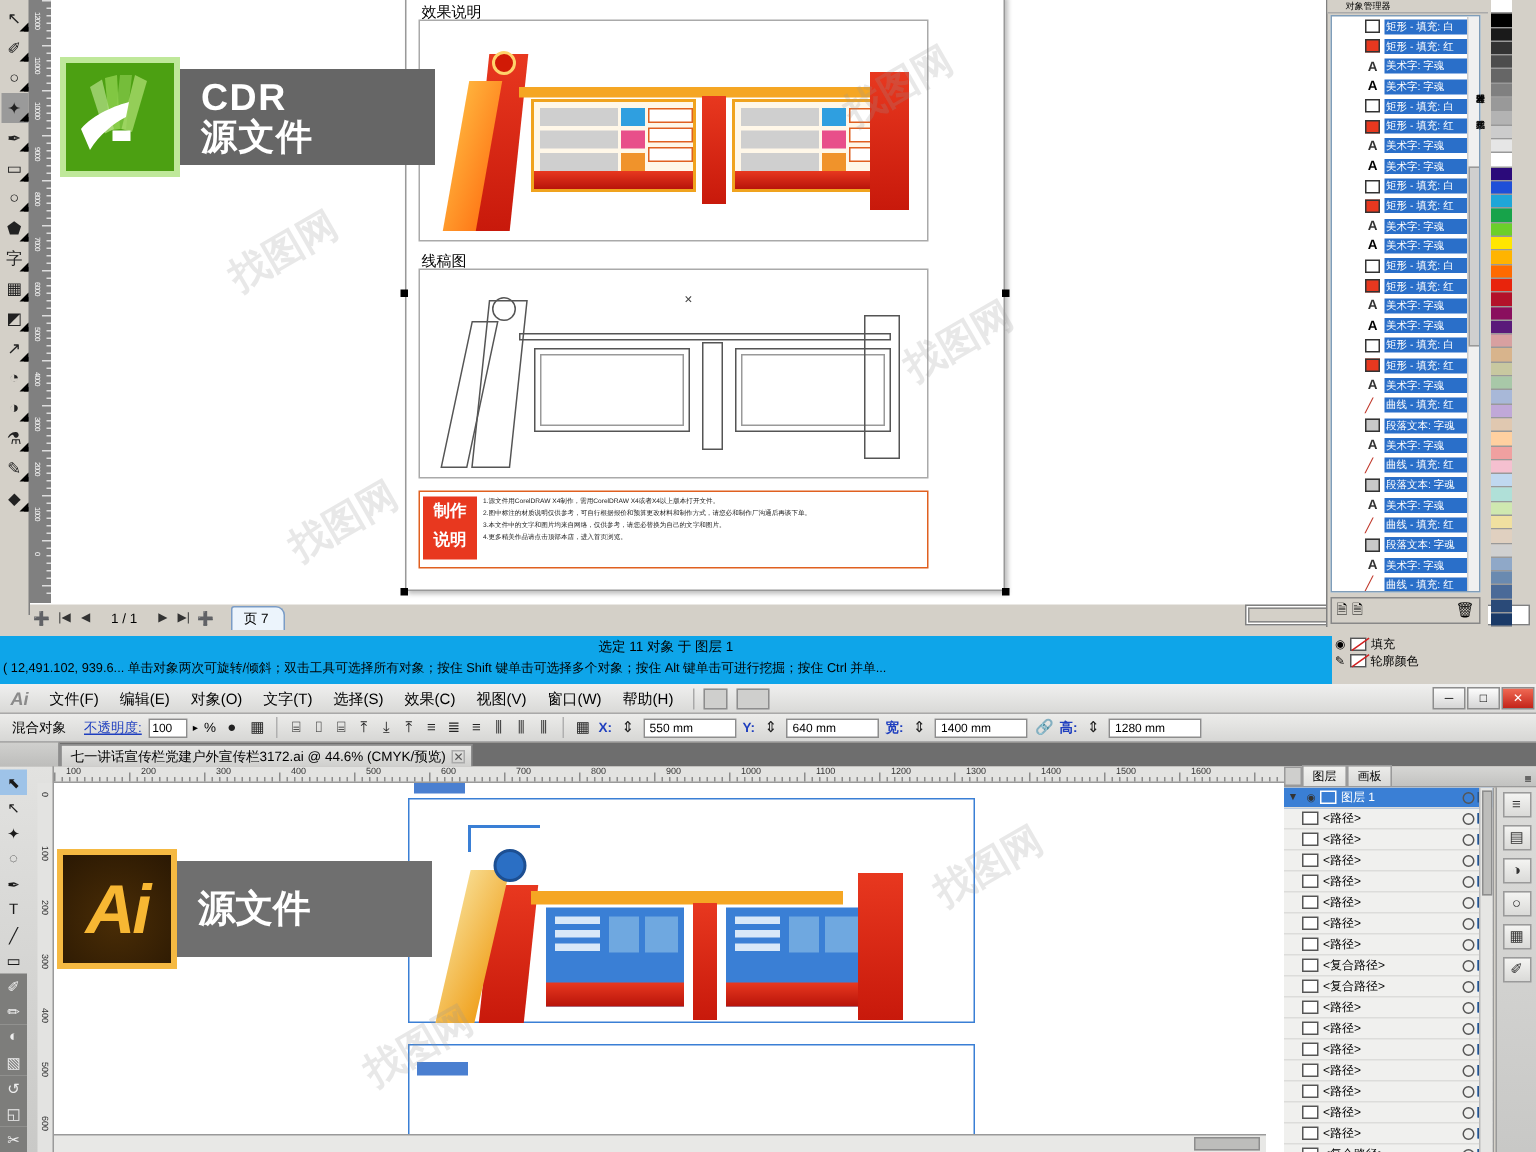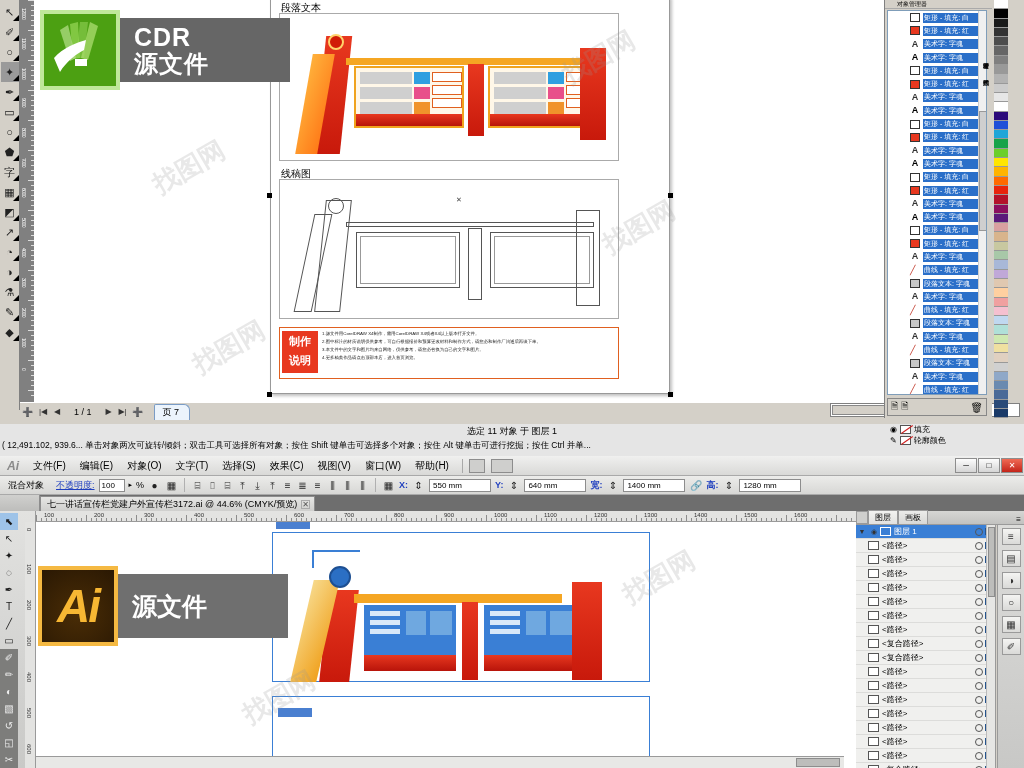--- a/index.html
+++ b/index.html
@@ -66,22 +66,22 @@
     padding:1px 10px 1px 8px; margin-left:8px; font-size:9px;
     border-radius:2px 6px 0 0; color:#000;
   }
   #cdr-hscroll {
     position:absolute; right:4px; top:403px; width:190px; height:14px;
     background:#fff; border:1px solid #808080;
   }
   #cdr-hscroll .thumb { position:absolute; left:1px; top:1px; width:80px; height:10px; background:#d4d0c8; border:1px solid #888; }
 
   #cdr-status {
-    position:absolute; left:0; top:424px; width:1024px; height:32px;
-    background:#e5e5e5; font-size:9px; color:#000;
+    position:absolute; left:0; top:424px; width:888px; height:32px;
+    background:#0ea5e9; font-size:9px; color:#000;
   }
   #cdr-status .line1 { text-align:center; padding-top:1px; }
   #cdr-status .line2 { padding:2px 2px 0 2px; white-space:nowrap; overflow:hidden; font-size:8.5px; }
 
   
   #cdr-docker {
     position:absolute; left:884px; top:0; width:108px; height:418px;
     background:#d4d0c8; border-left:1px solid #808080;
   }
   #cdr-docker .dk-head { height:9px; background:#d4d0c8; border-bottom:1px solid #aaa; font-size:6px; padding-left:12px; }
@@ -110,21 +110,21 @@
   #cdr-palette .sw { width:14px; height:9.3px; border-bottom:1px solid #999; }
 
   #cdr-fillrow {
     position:absolute; left:890px; top:424px; width:134px; font-size:8px; color:#000;
   }
   #cdr-fillrow .fr { display:flex; align-items:center; gap:3px; height:11px; }
   .noclr { width:11px; height:9px; border:1px solid #555; background:#fff; position:relative; }
   .noclr:after { content:""; position:absolute; left:-1px; top:3px; width:14px; height:1px; background:#d02020; transform:rotate(-35deg); }
 
   
-  #cdr-badge { position:absolute; left:40px; top:10px; display:flex; align-items:center; z-index:40; }
+  #cdr-badge { position:absolute; left:40px; top:38px; display:flex; align-items:center; z-index:40; }
   #cdr-badge .icon {
     width:80px; height:80px; background:#4ca012; border:4px solid #bfe89a; position:relative; overflow:hidden;
   }
   #cdr-badge .lbl {
     width:170px; height:64px; align-self:center; background:#666; color:#fff;
     display:flex; flex-direction:column; justify-content:center; padding-left:14px;
     font-size:25px; font-weight:bold; line-height:1.05; letter-spacing:1px;
   }
   #cdr-badge .lbl .l2 { font-size:24px; }
 
@@ -326,21 +326,21 @@
       <div class="tick" style="top: 375px; width: 3px;"></div>
       <div class="tick" style="top: 380px; width: 3px;"></div>
       <div class="tick" style="top: 385px; width: 3px;"></div>
       <div class="tick" style="top: 390px; width: 6px;"></div>
       <div class="tick" style="top: 395px; width: 3px;"></div>
     </div>
 
   <div id="cdr-canvas">
     <div id="cdr-page">
 
-      <div class="abs" style="left:10px; top:4px;">段落文本</div>
+      <div class="abs" style="left:10px; top:4px;">效果说明</div>
       <div class="sec-frame" style="position:absolute; left:8px; top:16px; width:340px; height:148px;">
 
         <div class="bb bb-redpanel" style="left:40px; top:22px; width:26px; height:118px; transform:skewX(-6deg);"></div>
         <div class="bb" style="left:24px; top:40px; width:22px; height:100px; background:linear-gradient(100deg,#ffb13b,#ff7a18); transform:skewX(-10deg);"></div>
         <div class="bb" style="left:48px; top:20px; width:16px; height:16px; border-radius:50%; background:#d11a06; border:2px solid #ffd36b;"></div>
         <div class="bb bb-rail" style="left:66px; top:44px; width:250px; height:7px;"></div>
         <div class="bb bb-board" style="left:74px; top:52px; width:110px; height:62px;">
           <div style="position:absolute; left:4px; top:4px; width:52px; height:12px; background:#cfcfcf;"></div>
           <div style="position:absolute; left:4px; top:19px; width:52px; height:12px; background:#cfcfcf;"></div>
           <div style="position:absolute; left:4px; top:34px; width:52px; height:12px; background:#cfcfcf;"></div>

